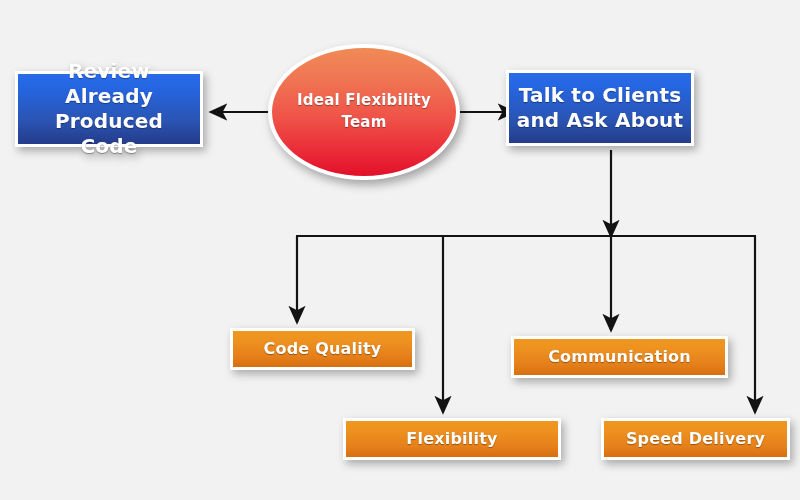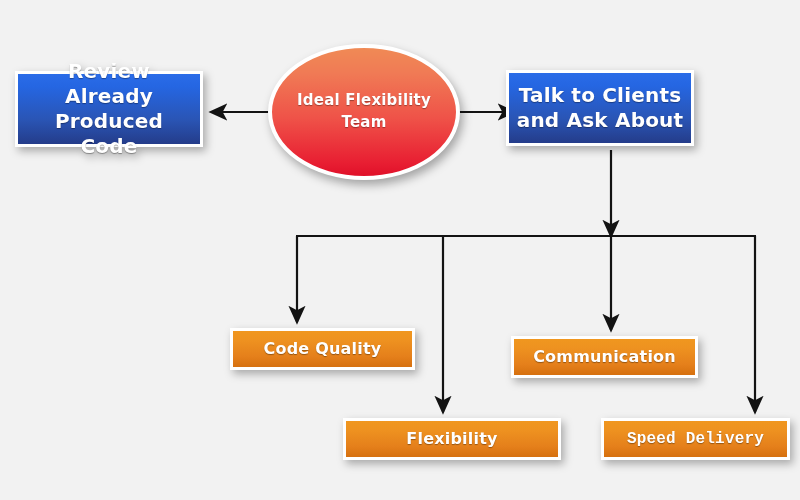--- a/index.html
+++ b/index.html
@@ -119,21 +119,21 @@
   </div>
 
   <div class="node box-orange" style="left:198px; top:328px; width:185px; height:42px;margin-left:32px;">
     <span class="label">Code Quality</span>
   </div>
 
   <div class="node box-orange" style="left:343px; top:418px; width:218px; height:42px;">
     <span class="label">Flexibility</span>
   </div>
 
-  <div class="node box-orange" style="left:511px; top:336px; width:187px; height:42px;">
+  <div class="node box-orange" style="left:511px; top:336px; width:217px; height:42px;">
     <span class="label">Communication</span>
   </div>
 
-  <div class="node box-orange" style="left:601px; top:418px; width:189px; height:42px;font-family:Liberation Mono, monospace;">
+  <div class="node box-orange" style="left:601px; top:418px; width:189px; height:42px;">
     <span class="label">Speed Delivery</span>
   </div>
 
 </div>
 
 </body></html>

